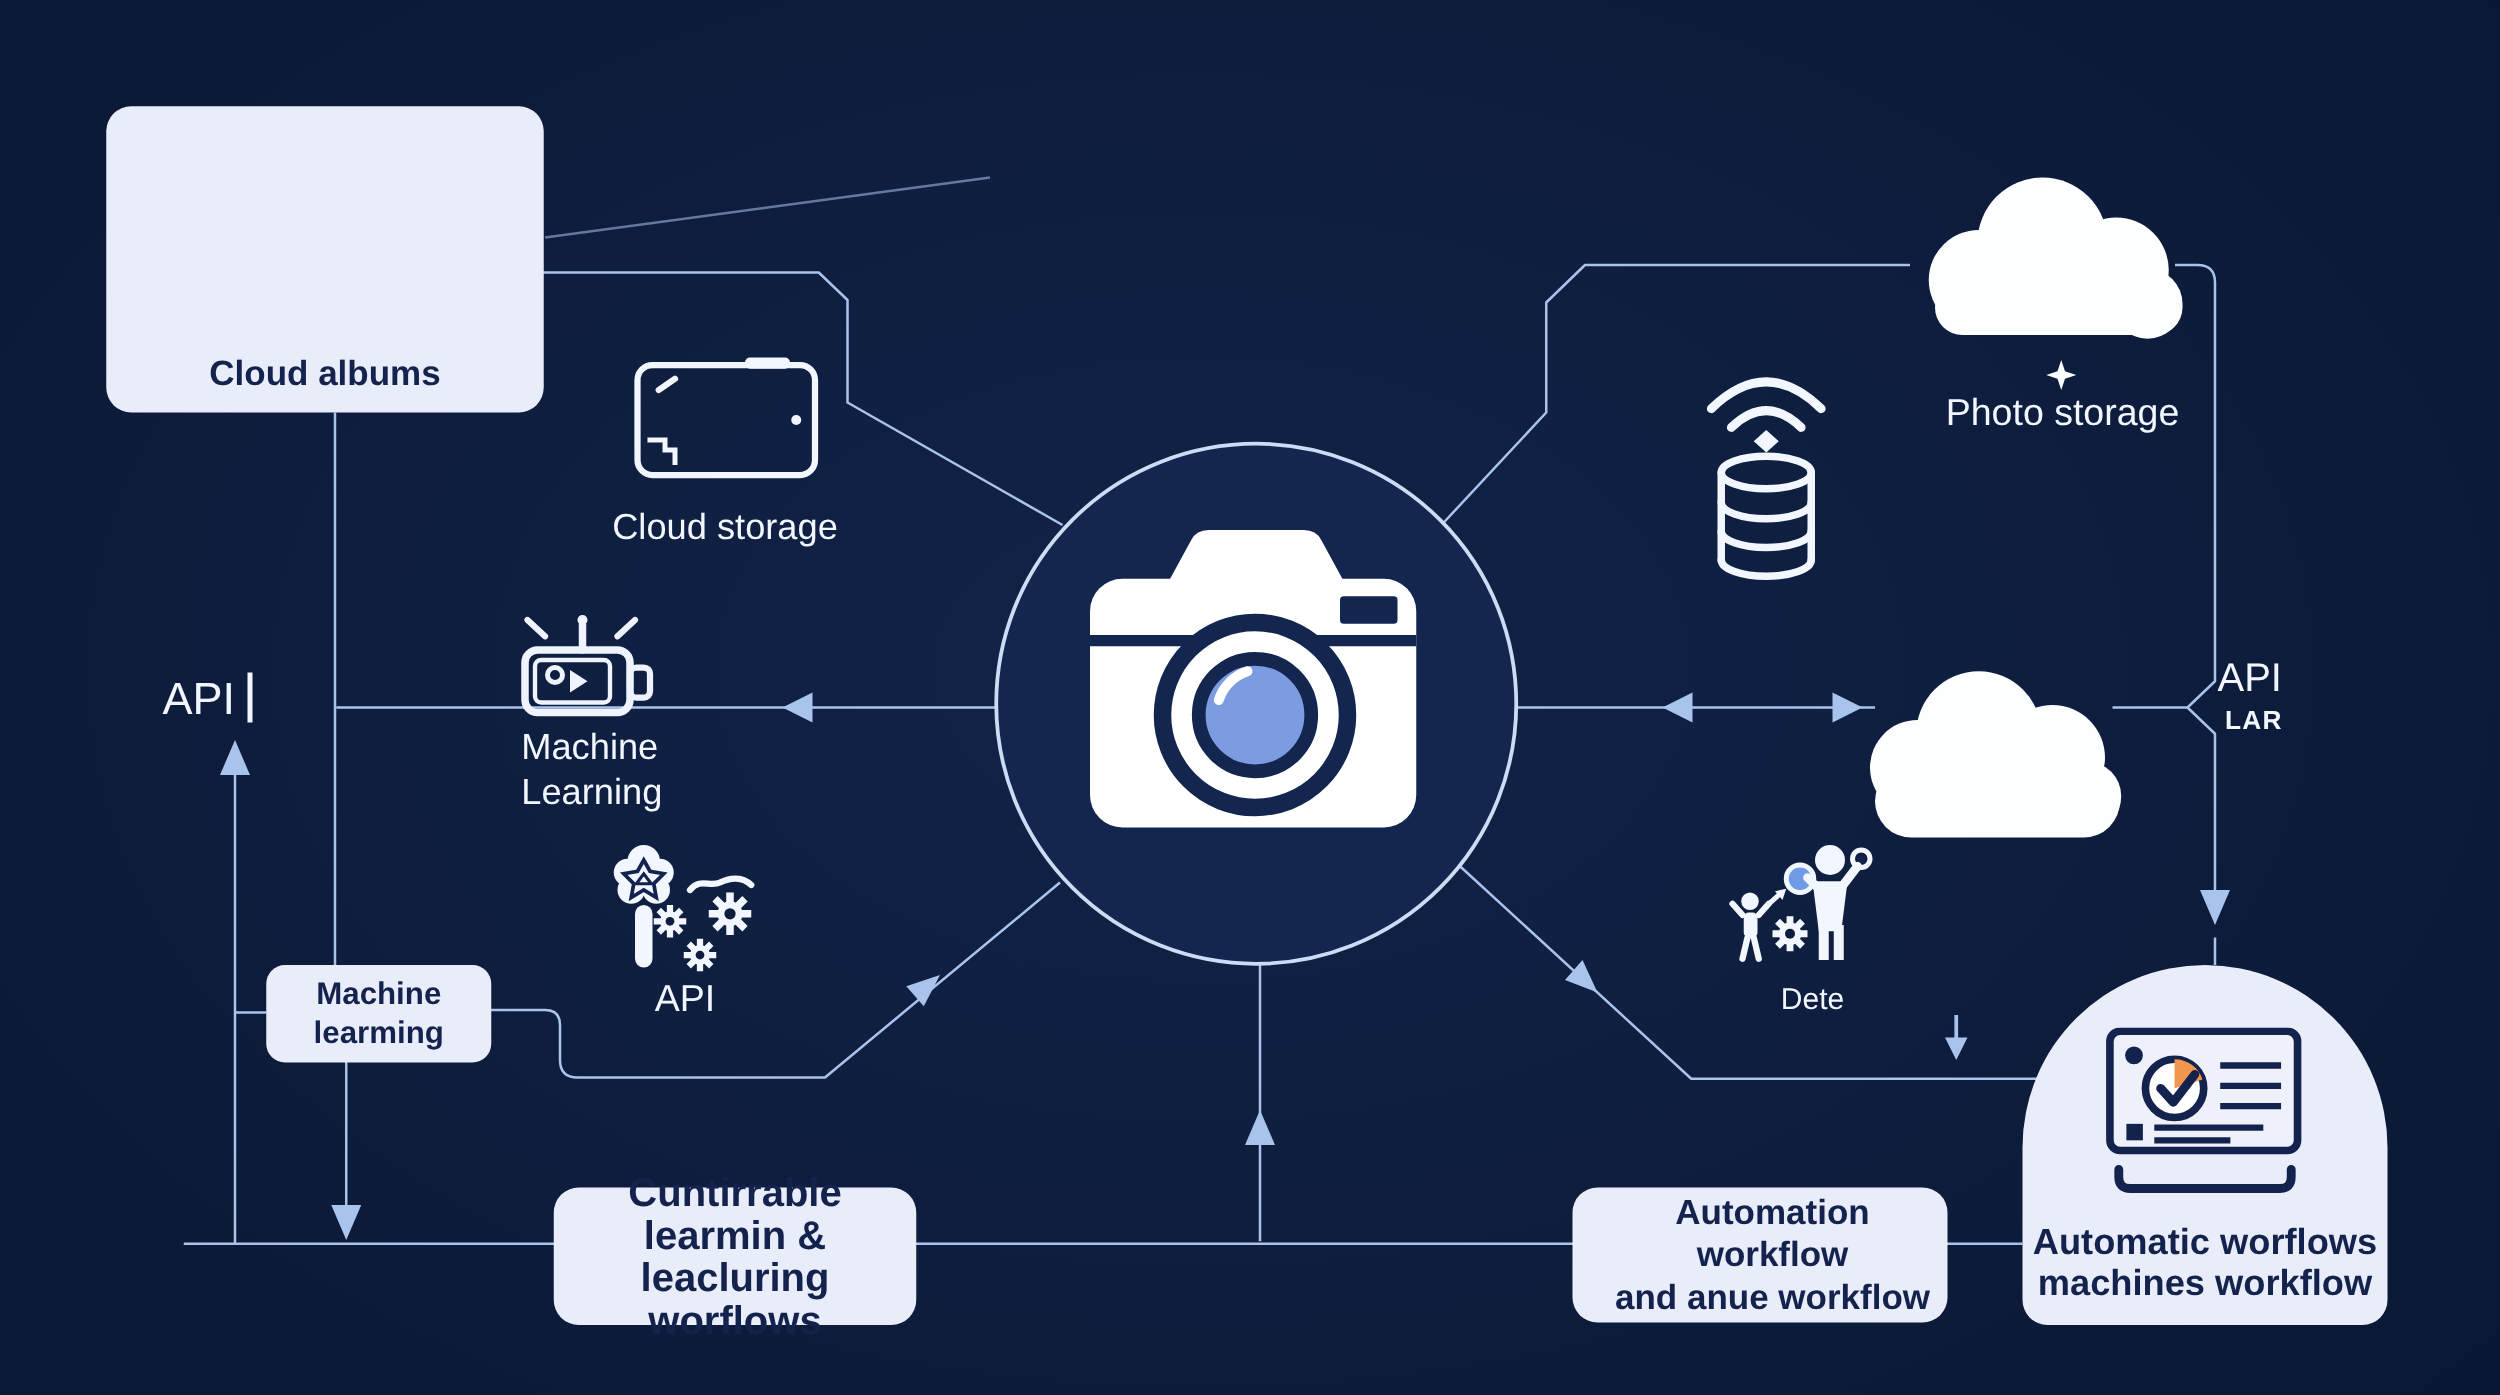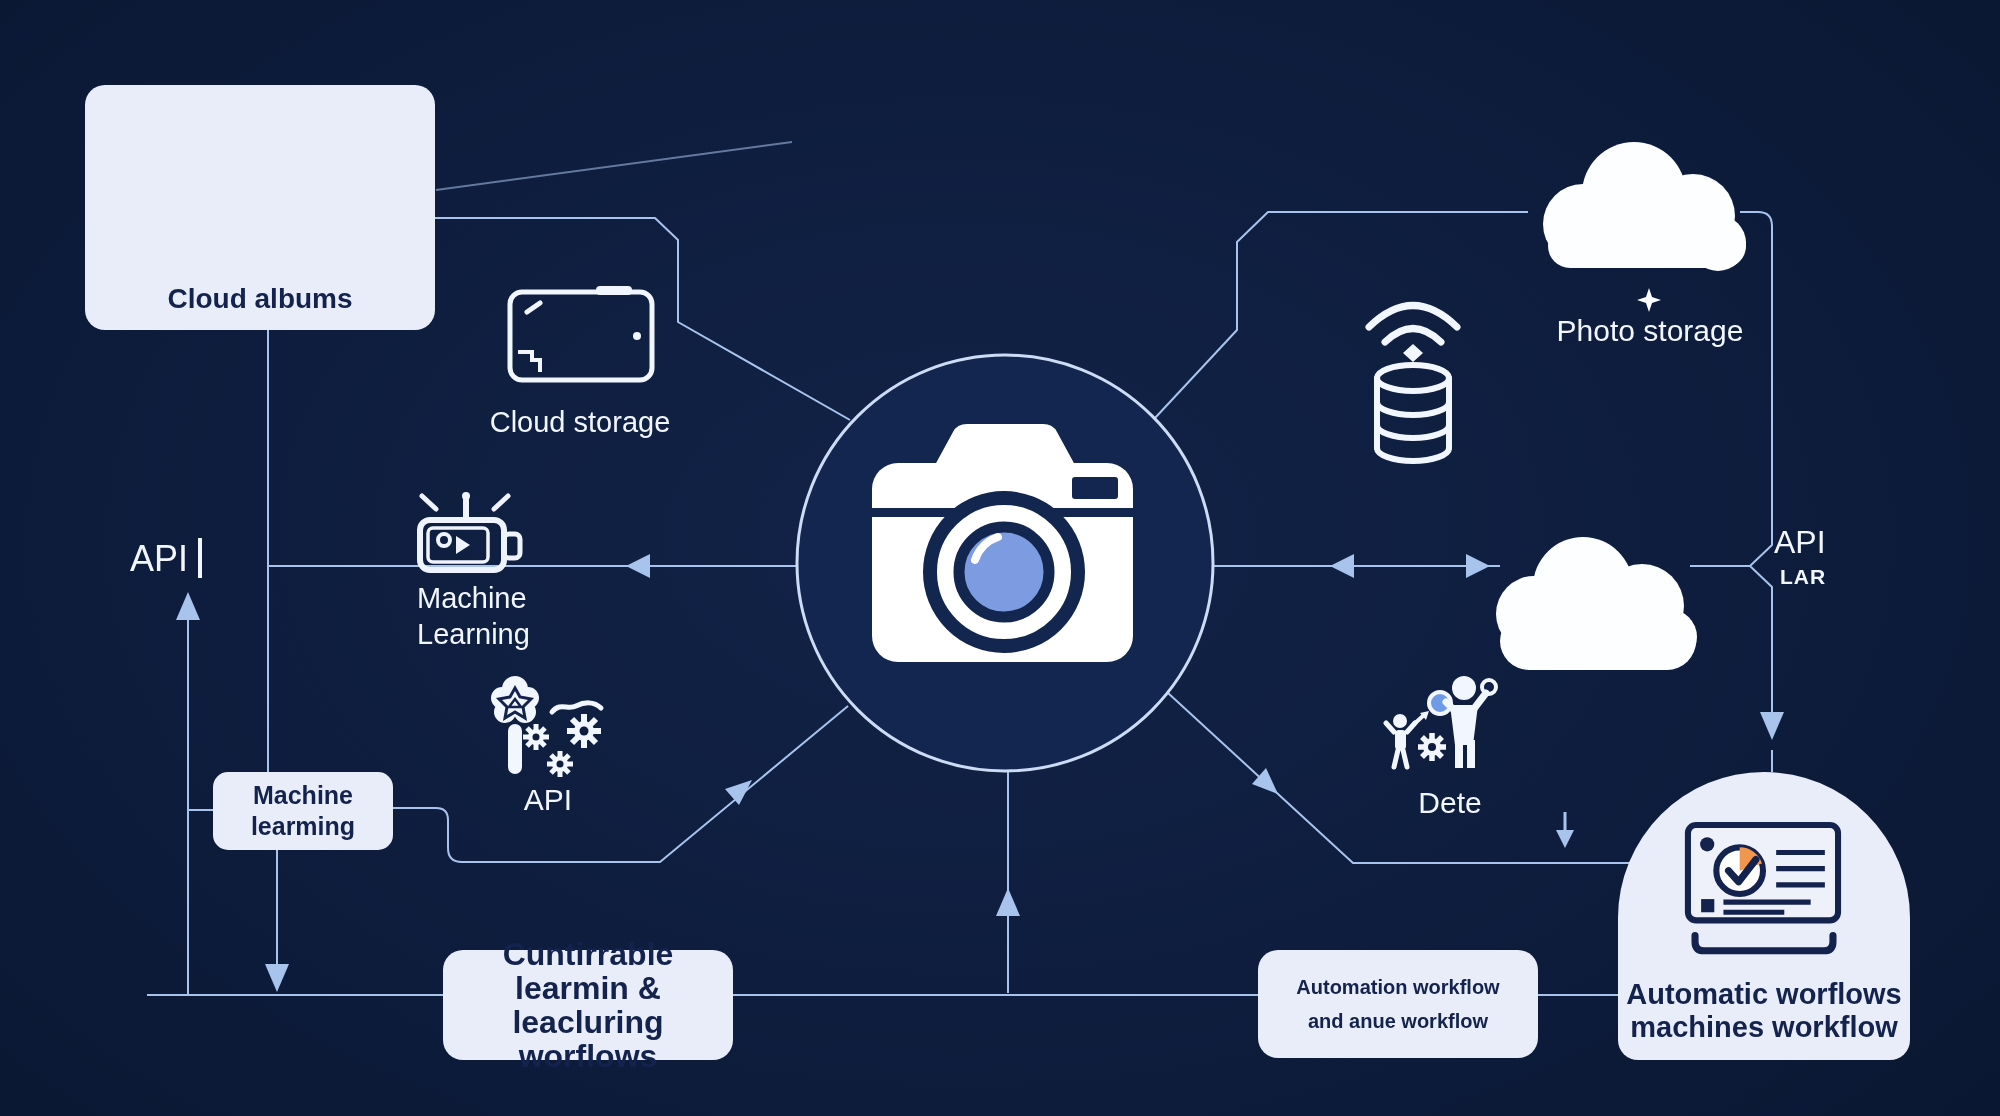--- a/index.html
+++ b/index.html
@@ -12,32 +12,32 @@
   .card{
     position:absolute;background:#e9edf9;border-radius:18px;z-index:2;
     display:flex;flex-direction:column;align-items:center;justify-content:center;
     color:#14234d;font-weight:bold;text-align:center;
   }
   .wlabel{position:absolute;z-index:2;color:#f2f6ff;text-align:center;}
   #photo-albums-card{left:85px;top:85px;width:350px;height:245px;border-radius:20px;}
   #photo-albums-card .cap{font-size:28px;margin-top:4px;}
   #ml-box{left:213px;top:772px;width:180px;height:78px;border-radius:15px;font-size:25px;line-height:31px;}
   #continual-box{left:443px;top:950px;width:290px;height:110px;border-radius:20px;font-size:32px;line-height:34px;}
-  #automation-box{left:1258px;top:950px;width:280px;height:108px;border-radius:20px;font-size:20px;line-height:34px;}
+  #automation-box{left:1258px;top:950px;width:280px;height:108px;border-radius:20px;font-size:28px;line-height:34px;padding-left:20px;}
   #dome{left:1618px;top:772px;width:292px;height:288px;border-radius:146px 146px 20px 20px;justify-content:flex-start;padding-top:50px;box-sizing:border-box;}
   #dome .cap{font-size:29px;line-height:33px;margin-top:14px;}
   #cloud-storage-label{left:455px;top:406px;width:250px;font-size:29px;}
   #ml-label{left:417px;top:580px;width:220px;text-align:left;font-size:29px;line-height:36px;}
   #api-left-label{left:130px;top:538px;font-size:36px;}
   #api-left-label .cursor{display:inline-block;width:4px;height:40px;background:#f2f6ff;margin-left:10px;vertical-align:-7px;}
   #api-gears-label{left:493px;top:783px;width:110px;font-size:30px;}
   #photo-storage-label{left:1525px;top:314px;width:250px;font-size:30px;}
   #api-right-label{left:1774px;top:524px;width:110px;text-align:left;font-size:32px;}
   #api-right-label .sub{display:block;font-size:21px;font-weight:bold;margin:4px 0 0 6px;letter-spacing:1px;}
-  #dete-label{left:1385px;top:786px;width:130px;font-size:30px;text-align:center;}
+  #dete-label{left:1385px;top:786px;width:130px;font-size:24px;text-align:center;}
 </style>
 </head>
 <body>
 
 <div id="stage">
 
   <svg class="layer" width="2000" height="1116" viewBox="0 0 2000 1116">
 
     <g stroke="#a9c4ec" stroke-width="2" fill="none" stroke-linejoin="round">
       <path d="M434,218 H655 L678,240 V322 L850,420"></path>

